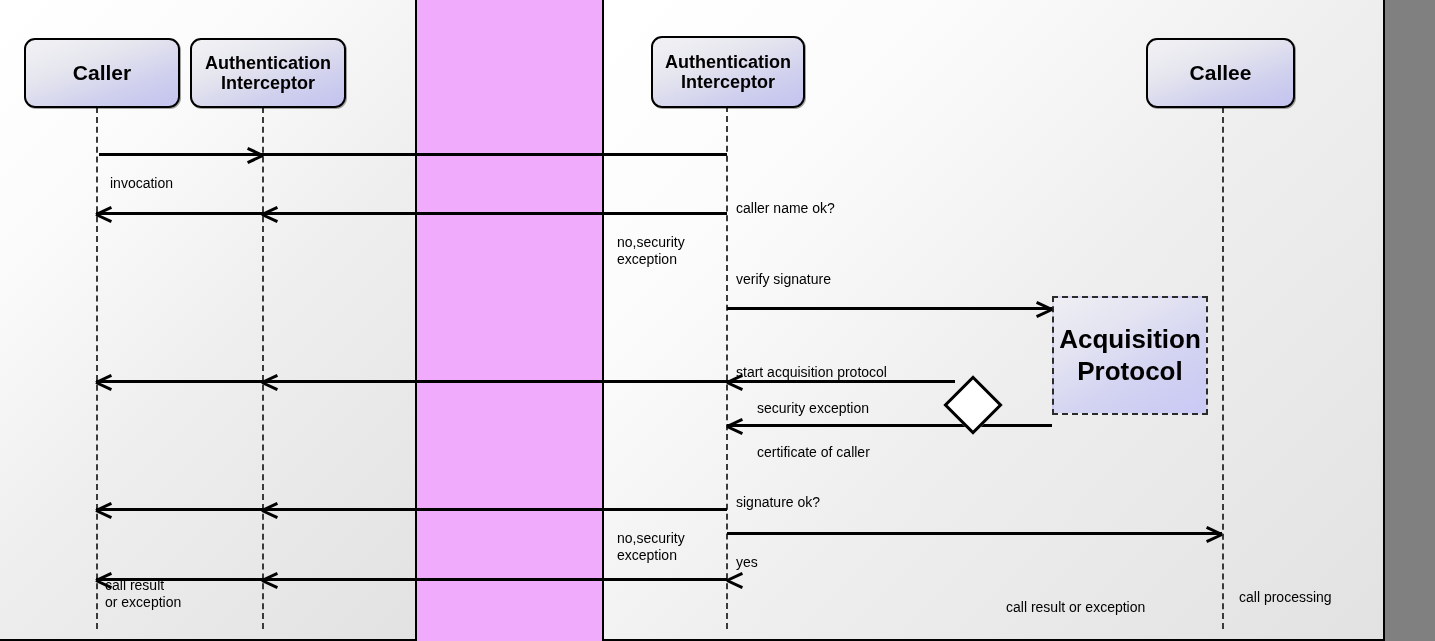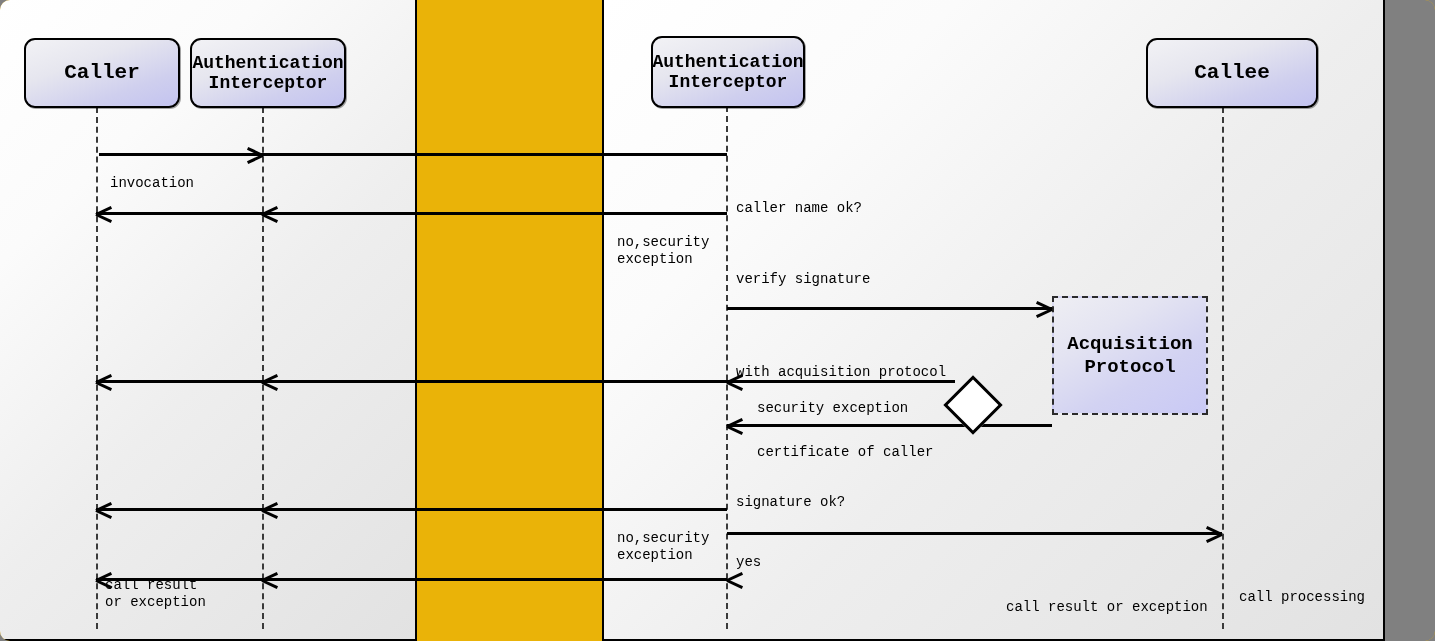--- a/index.html
+++ b/index.html
@@ -1,22 +1,21 @@
 <!DOCTYPE html>
 <html><head>
 <meta charset="utf-8">
 <style>
   html,body{margin:0;padding:0;background:#808080;}
   #root{
     position:relative;
     width:1435px;height:641px;
-    background:#eab308;
-    font-family:Liberation Mono, monospace;
+    background:#f0abfc;
+    font-family:Liberation Sans, sans-serif;
     overflow:hidden;
-    border-radius:10px;
   }
   
   .panel{
     position:absolute;
     border:2px solid #000;
     box-sizing:border-box;
     background:linear-gradient(135deg,#ffffff 0%,#fbfbfb 25%,#eeeeee 55%,#e2e2e2 100%);
   }
   #panel-left{left:0;top:0;width:417px;height:641px;border-left:none;border-top:none;}
   #panel-right{left:602px;top:0;width:783px;height:641px;border-top:none;}
@@ -75,21 +74,21 @@
   }
 
   
   #acq-box{
     position:absolute;
     box-sizing:border-box;
     border:2px dashed #2b2b2b;
     background:linear-gradient(150deg,#eeeef3 0%,#e4e4f2 30%,#d2d2f2 65%,#c9c9f5 100%);
     display:flex;align-items:center;justify-content:center;
     text-align:center;
-    font-weight:bold;font-size:19px;line-height:1.2;
+    font-weight:bold;font-size:26px;line-height:1.2;
     z-index:3;
   }
   
   #diamond{
     position:absolute;
     width:36px;height:36px;
     background:#ffffff;
     border:3px solid #000;
     transform:rotate(45deg);
     z-index:6;
@@ -179,35 +178,35 @@
   <div class="lbl" style="left:105px;top:532px;white-space:pre-line;">call result
 or exception</div>
 
   <div class="lifeline" style="left:726px;top:106px;height:523px;"></div>
   <div class="lifeline" style="left:1222px;top:107px;height:522px;"></div>
 
   <div class="lifebox" style="left:651px;top:36px;width:154px;height:72px;font-size:18px;white-space:pre-line;">
     <span>Authentication
 Interceptor</span>
   </div>
-  <div class="lifebox" style="left:1146px;top:38px;width:172px;height:70px;font-size:21px;">
+  <div class="lifebox" style="left:1146px;top:38px;width:149px;height:70px;font-size:21px;">
     <span>Callee</span>
   </div>
 
   <div class="lbl" style="left:736px;top:155px;">caller name ok?</div>
   <div class="lbl" style="left:617px;top:189px;white-space:pre-line;text-align:left;">no,security
 exception</div>
   <div class="lbl" style="left:736px;top:226px;">verify signature</div>
 
   <div class="msgline" style="left:727px;top:307px;width:325px;"></div>
   <div class="ah right" style="left:1052px;top:308px;">
     <span class="a"></span>
       <span class="b"></span>
   </div>
-  <div class="lbl" style="left:736px;top:319px;">with acquisition protocol</div>
+  <div class="lbl" style="left:736px;top:319px;">start acquisition protocol</div>
 
   <div class="msgline" style="left:727px;top:424px;width:325px;"></div>
   <div class="ah left" style="left:727px;top:425px;">
     <span class="a"></span>
       <span class="b"></span>
   </div>
   <div class="lbl" style="left:757px;top:399px;">certificate of caller</div>
 
   <div id="diamond" style="left:952px;top:384px;"></div>
 

